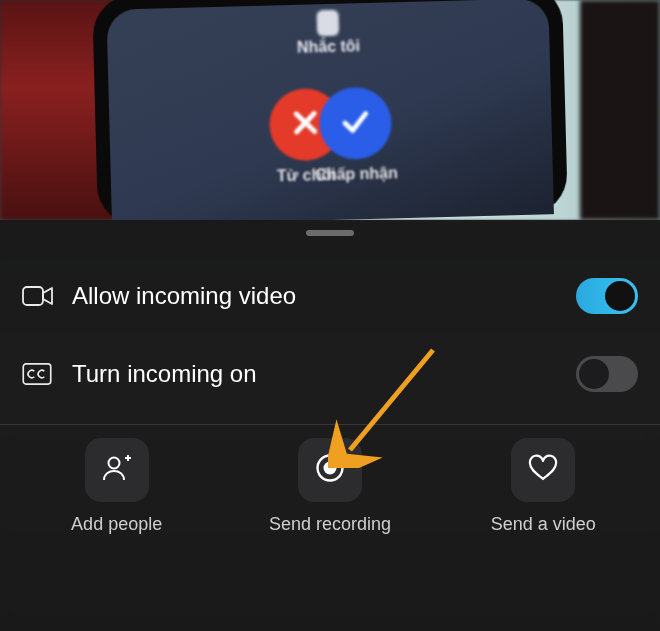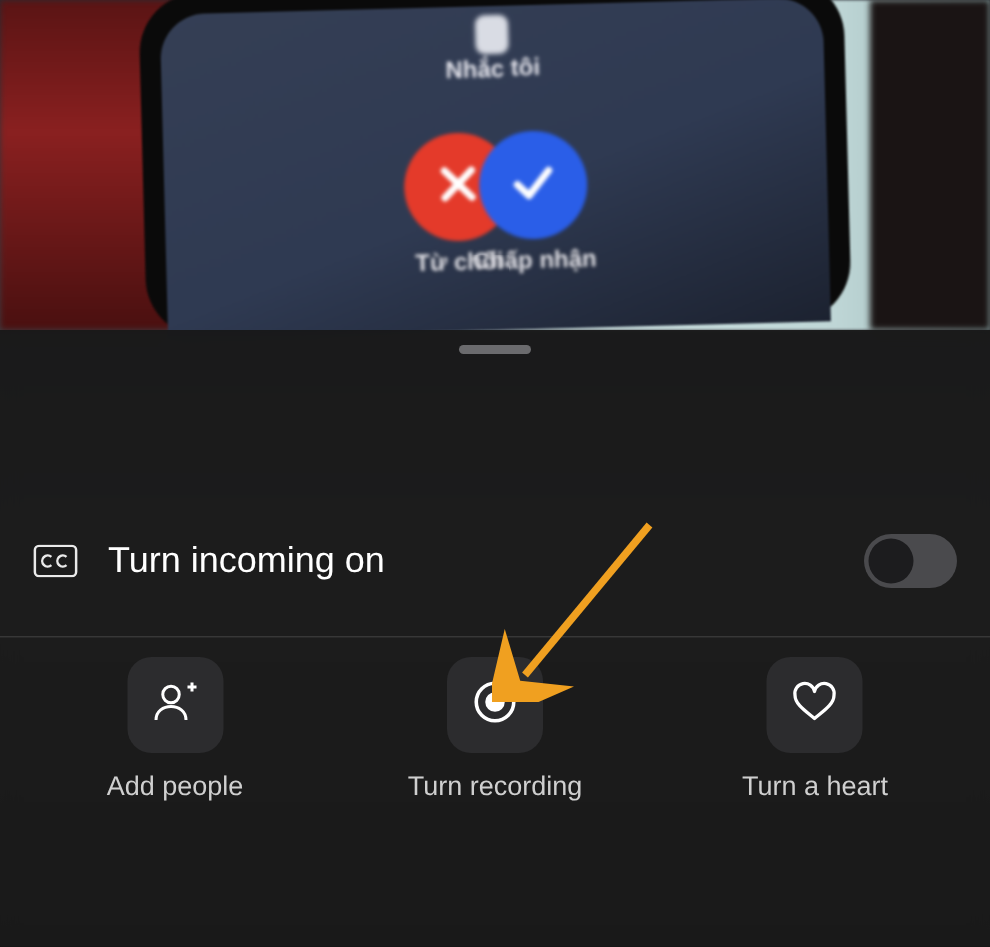--- a/index.html
+++ b/index.html
@@ -171,20 +171,32 @@
           </span>
         </div>
         <div class="call-caption cap-accept">Chấp nhận</div>
       </div>
     </div>
   </div>
 
   <div class="sheet">
     <div class="grabber"></div>
 
+    <div class="row row1">
+      <span class="icon">
+        <svg viewBox="0 0 32 24" width="32" height="24" fill="none" stroke="#eaeaea" stroke-width="1.8">
+          <rect x="1" y="3" width="20" height="18" rx="4"></rect>
+          <path d="M21 9 L30 4 V20 L21 15 Z" stroke-linejoin="round"></path>
+        </svg>
+      </span>
+      <span class="label">Allow incoming video</span>
+      <div class="toggle on" id="toggle-video">
+        <div class="knob"></div>
+      </div>
+    </div>
 
     <div class="row row2">
       <span class="icon">
         <svg viewBox="0 0 32 24" width="30" height="22" fill="none" stroke="#eaeaea" stroke-width="1.8">
           <rect x="1" y="1" width="30" height="22" rx="3"></rect>
           <path d="M13 9 a4 4 0 1 0 0 6"></path>
           <path d="M24 9 a4 4 0 1 0 0 6"></path>
         </svg>
       </span>
       <span class="label">Turn incoming on</span>
@@ -212,32 +224,32 @@
 
       <div class="action">
         <div class="box">
           <span>
             <svg viewBox="0 0 32 32" fill="none">
               <circle cx="16" cy="16" r="12.5" stroke="#fff" stroke-width="2.4"></circle>
               <circle cx="16" cy="16" r="6.5" fill="#fff"></circle>
             </svg>
           </span>
         </div>
-        <div class="cap">Turn recording</div>
+        <div class="cap">Send recording</div>
       </div>
 
       <div class="action">
         <div class="box">
           <span>
             <svg viewBox="0 0 32 32" fill="none" stroke="#fff" stroke-width="2.2" stroke-linejoin="round">
               <path d="M16 27 C10 22 3 17.5 3 11.5 A6.5 6.5 0 0 1 16 9 A6.5 6.5 0 0 1 29 11.5 C29 17.5 22 22 16 27 Z"></path>
             </svg>
           </span>
         </div>
-        <div class="cap">Turn a heart</div>
+        <div class="cap">Send a video</div>
       </div>
     </div>
 
     <div class="arrow">
       <svg viewBox="0 0 130 130">
         <defs>
           <marker id="ah" markerWidth="12" markerHeight="12" refX="3" refY="6" orient="auto">
             <path d="M0,0 L12,6 L0,12 L4,6 Z" fill="#f0a020"></path>
           </marker>
         </defs>

